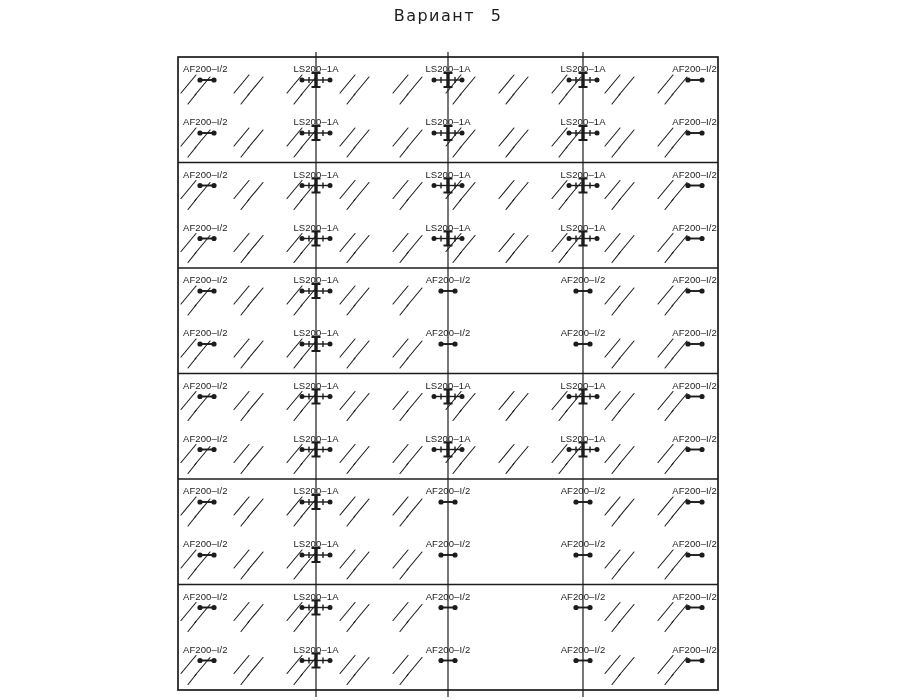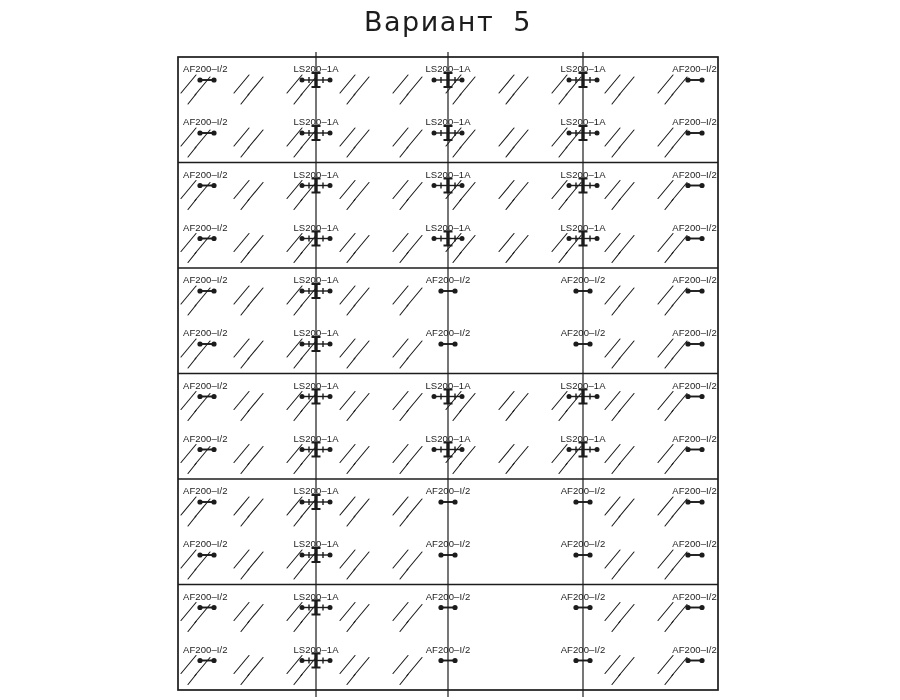--- a/index.html
+++ b/index.html
@@ -17,21 +17,21 @@
     height: 700px;
     background: #ffffff;
   }
   .drawing-title {
     position: absolute;
     left: 178px;
     top: 6px;
     width: 540px;
     text-align: center;
     font-family: "DejaVu Sans", sans-serif;
-    font-size: 27px;
+    font-size: 16px;
     font-weight: 400;
     letter-spacing: 1.5px;
     word-spacing: 9px;
     color: #1c1c1c;
     user-select: none;
   }
   svg.plan {
     position: absolute;
     left: 0;
     top: 0;

